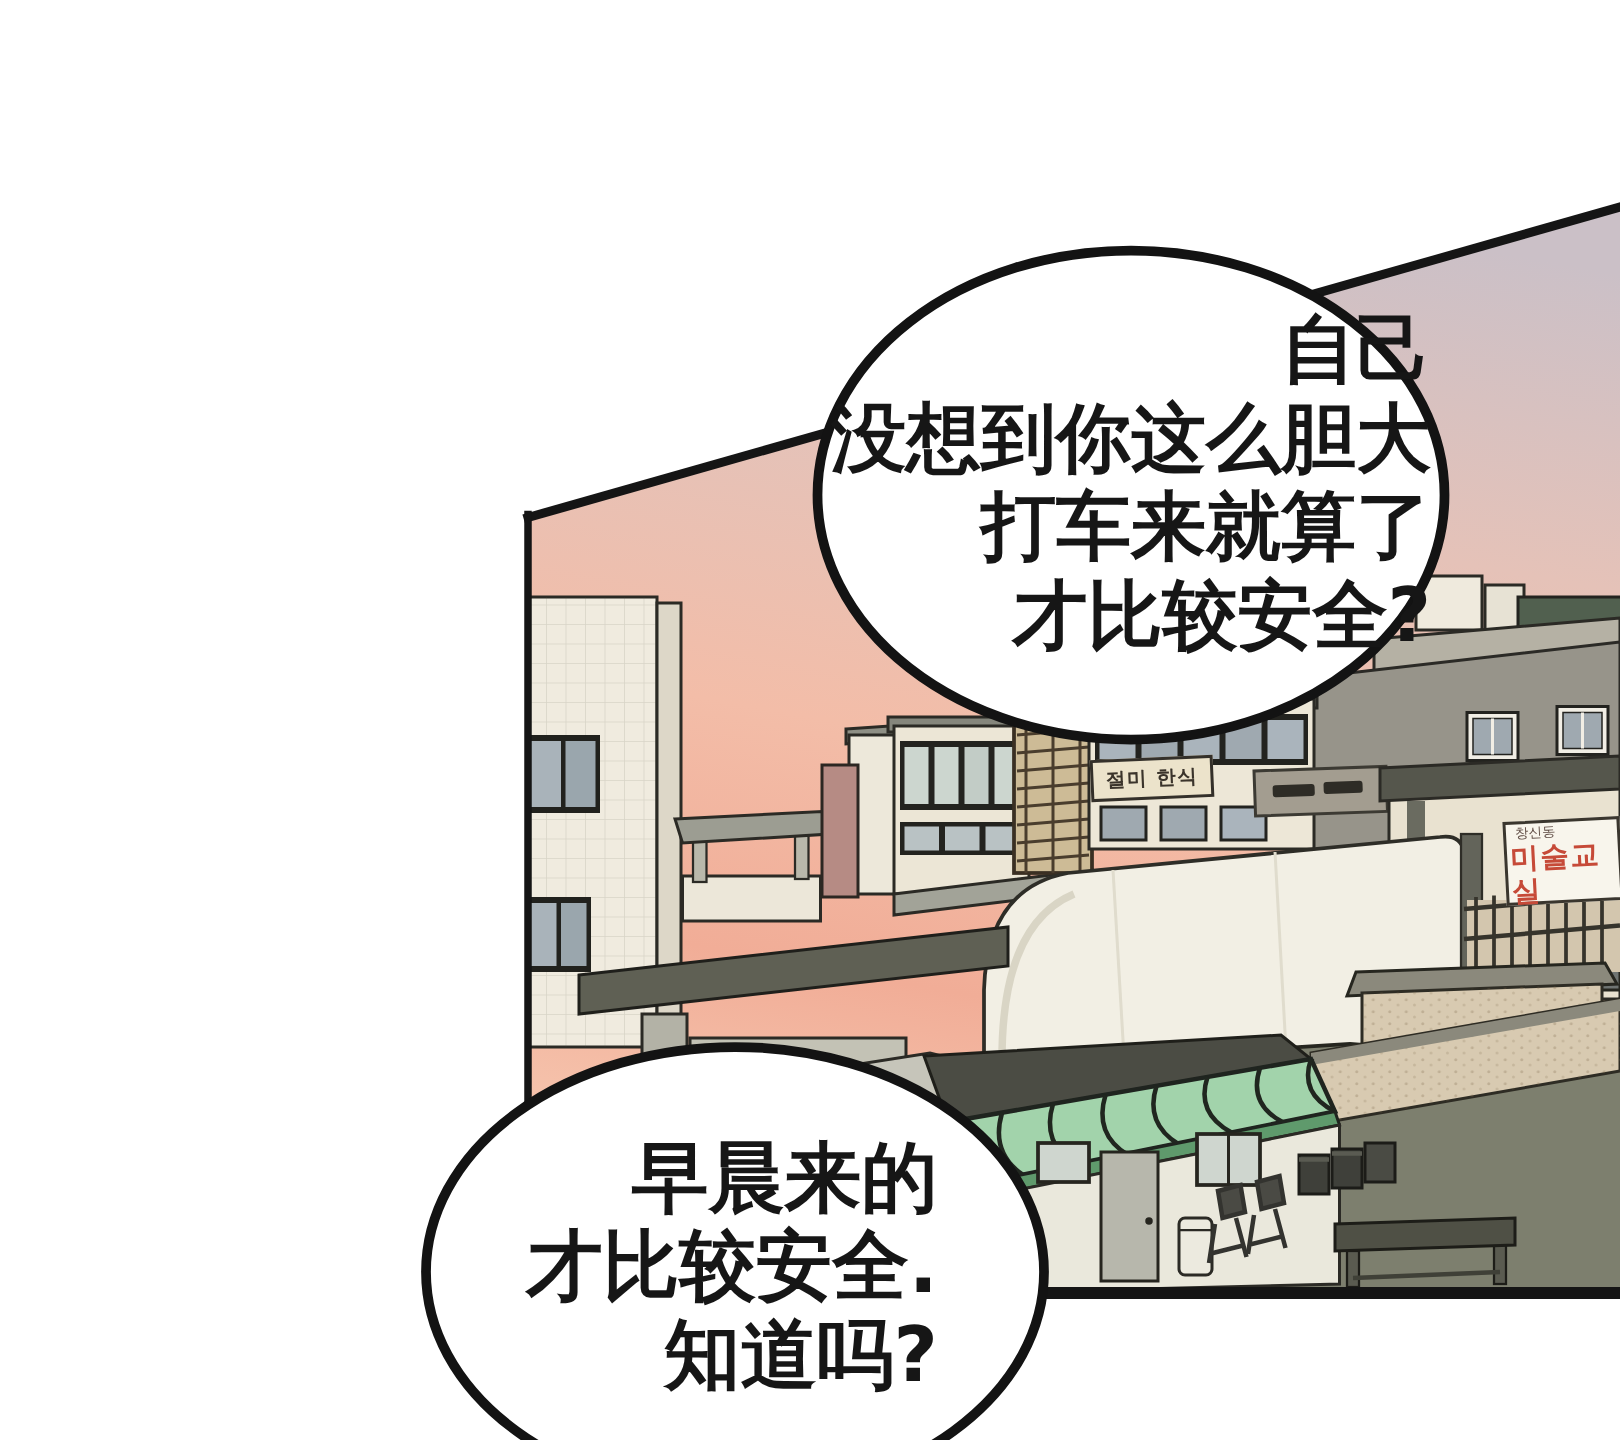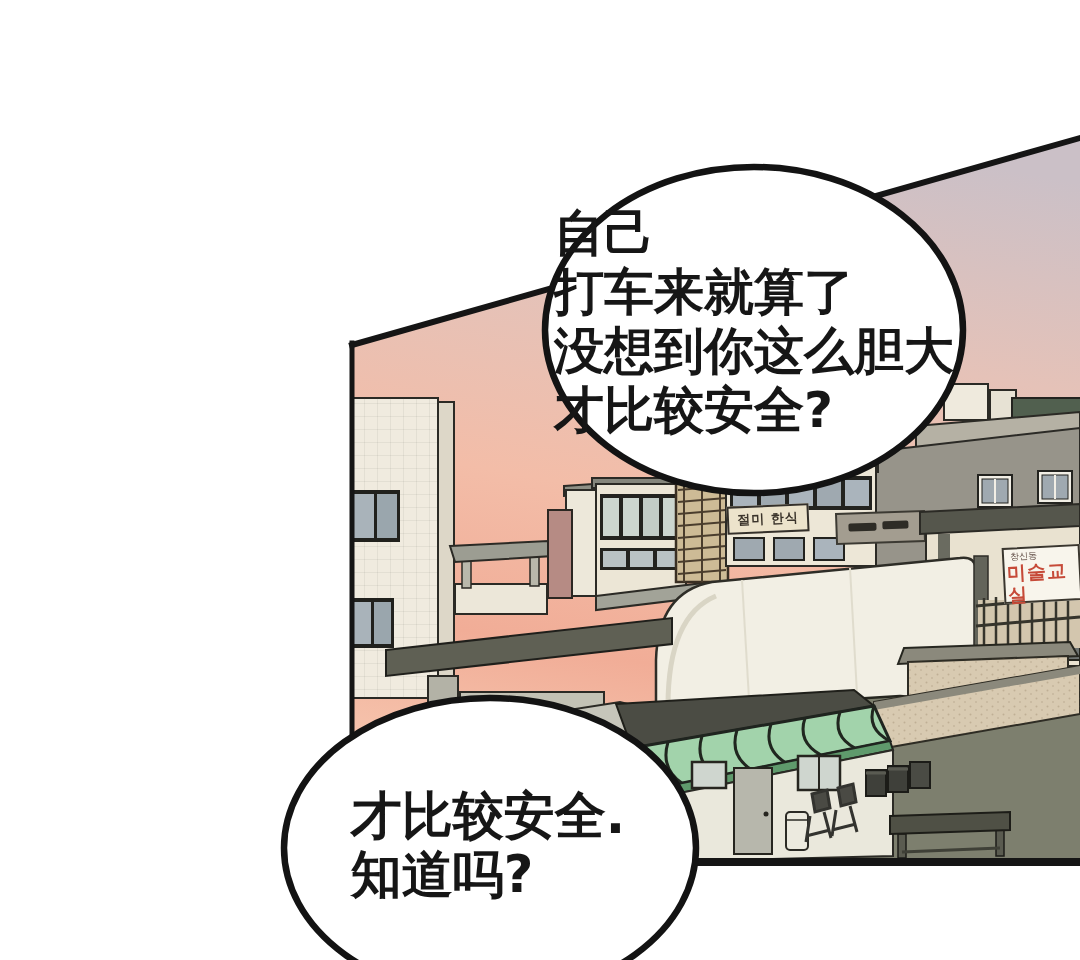--- a/index.html
+++ b/index.html
@@ -7,21 +7,21 @@
     position:relative;
     width:1080px;height:960px;
     background:#ffffff;
     overflow:hidden;
     font-family:"DejaVu Sans",sans-serif;
   }
   .stage svg{position:absolute;left:0;top:0;}
   .bubble-text{
     position:absolute;
     transform:translate(-50%,-50%);
-    text-align:left;
+    text-align:right;
     color:#161616;
     font-weight:bold;
     white-space:nowrap;
     z-index:5;
   }
   .bubble-text.top{left:754px;top:322px;font-size:50px;line-height:59px;}
   .bubble-text.bottom{left:488px;top:845px;font-size:51px;line-height:59px;}
   .sign{
     position:absolute;
     box-sizing:border-box;
@@ -306,22 +306,23 @@
   <span>절미 한식</span>
 </div>
 <div class="sign sign-misul">
   <span class="small">창신동</span>
   <span class="main">미술교실</span>
   <span class="bar"></span>
 </div>
 
 <div class="bubble-text top">
   <div>自己</div>
+  <div>没想到你这么胆大</div>
   <div>打车来就算了</div>
-  <div>没想到你这么胆大</div>
   <div>才比较安全?</div>
 </div>
 <div class="bubble-text bottom">
+  <div>早晨来的</div>
   <div>才比较安全.</div>
   <div>知道吗?</div>
 </div>
 
 </div>
 
 </body></html>

